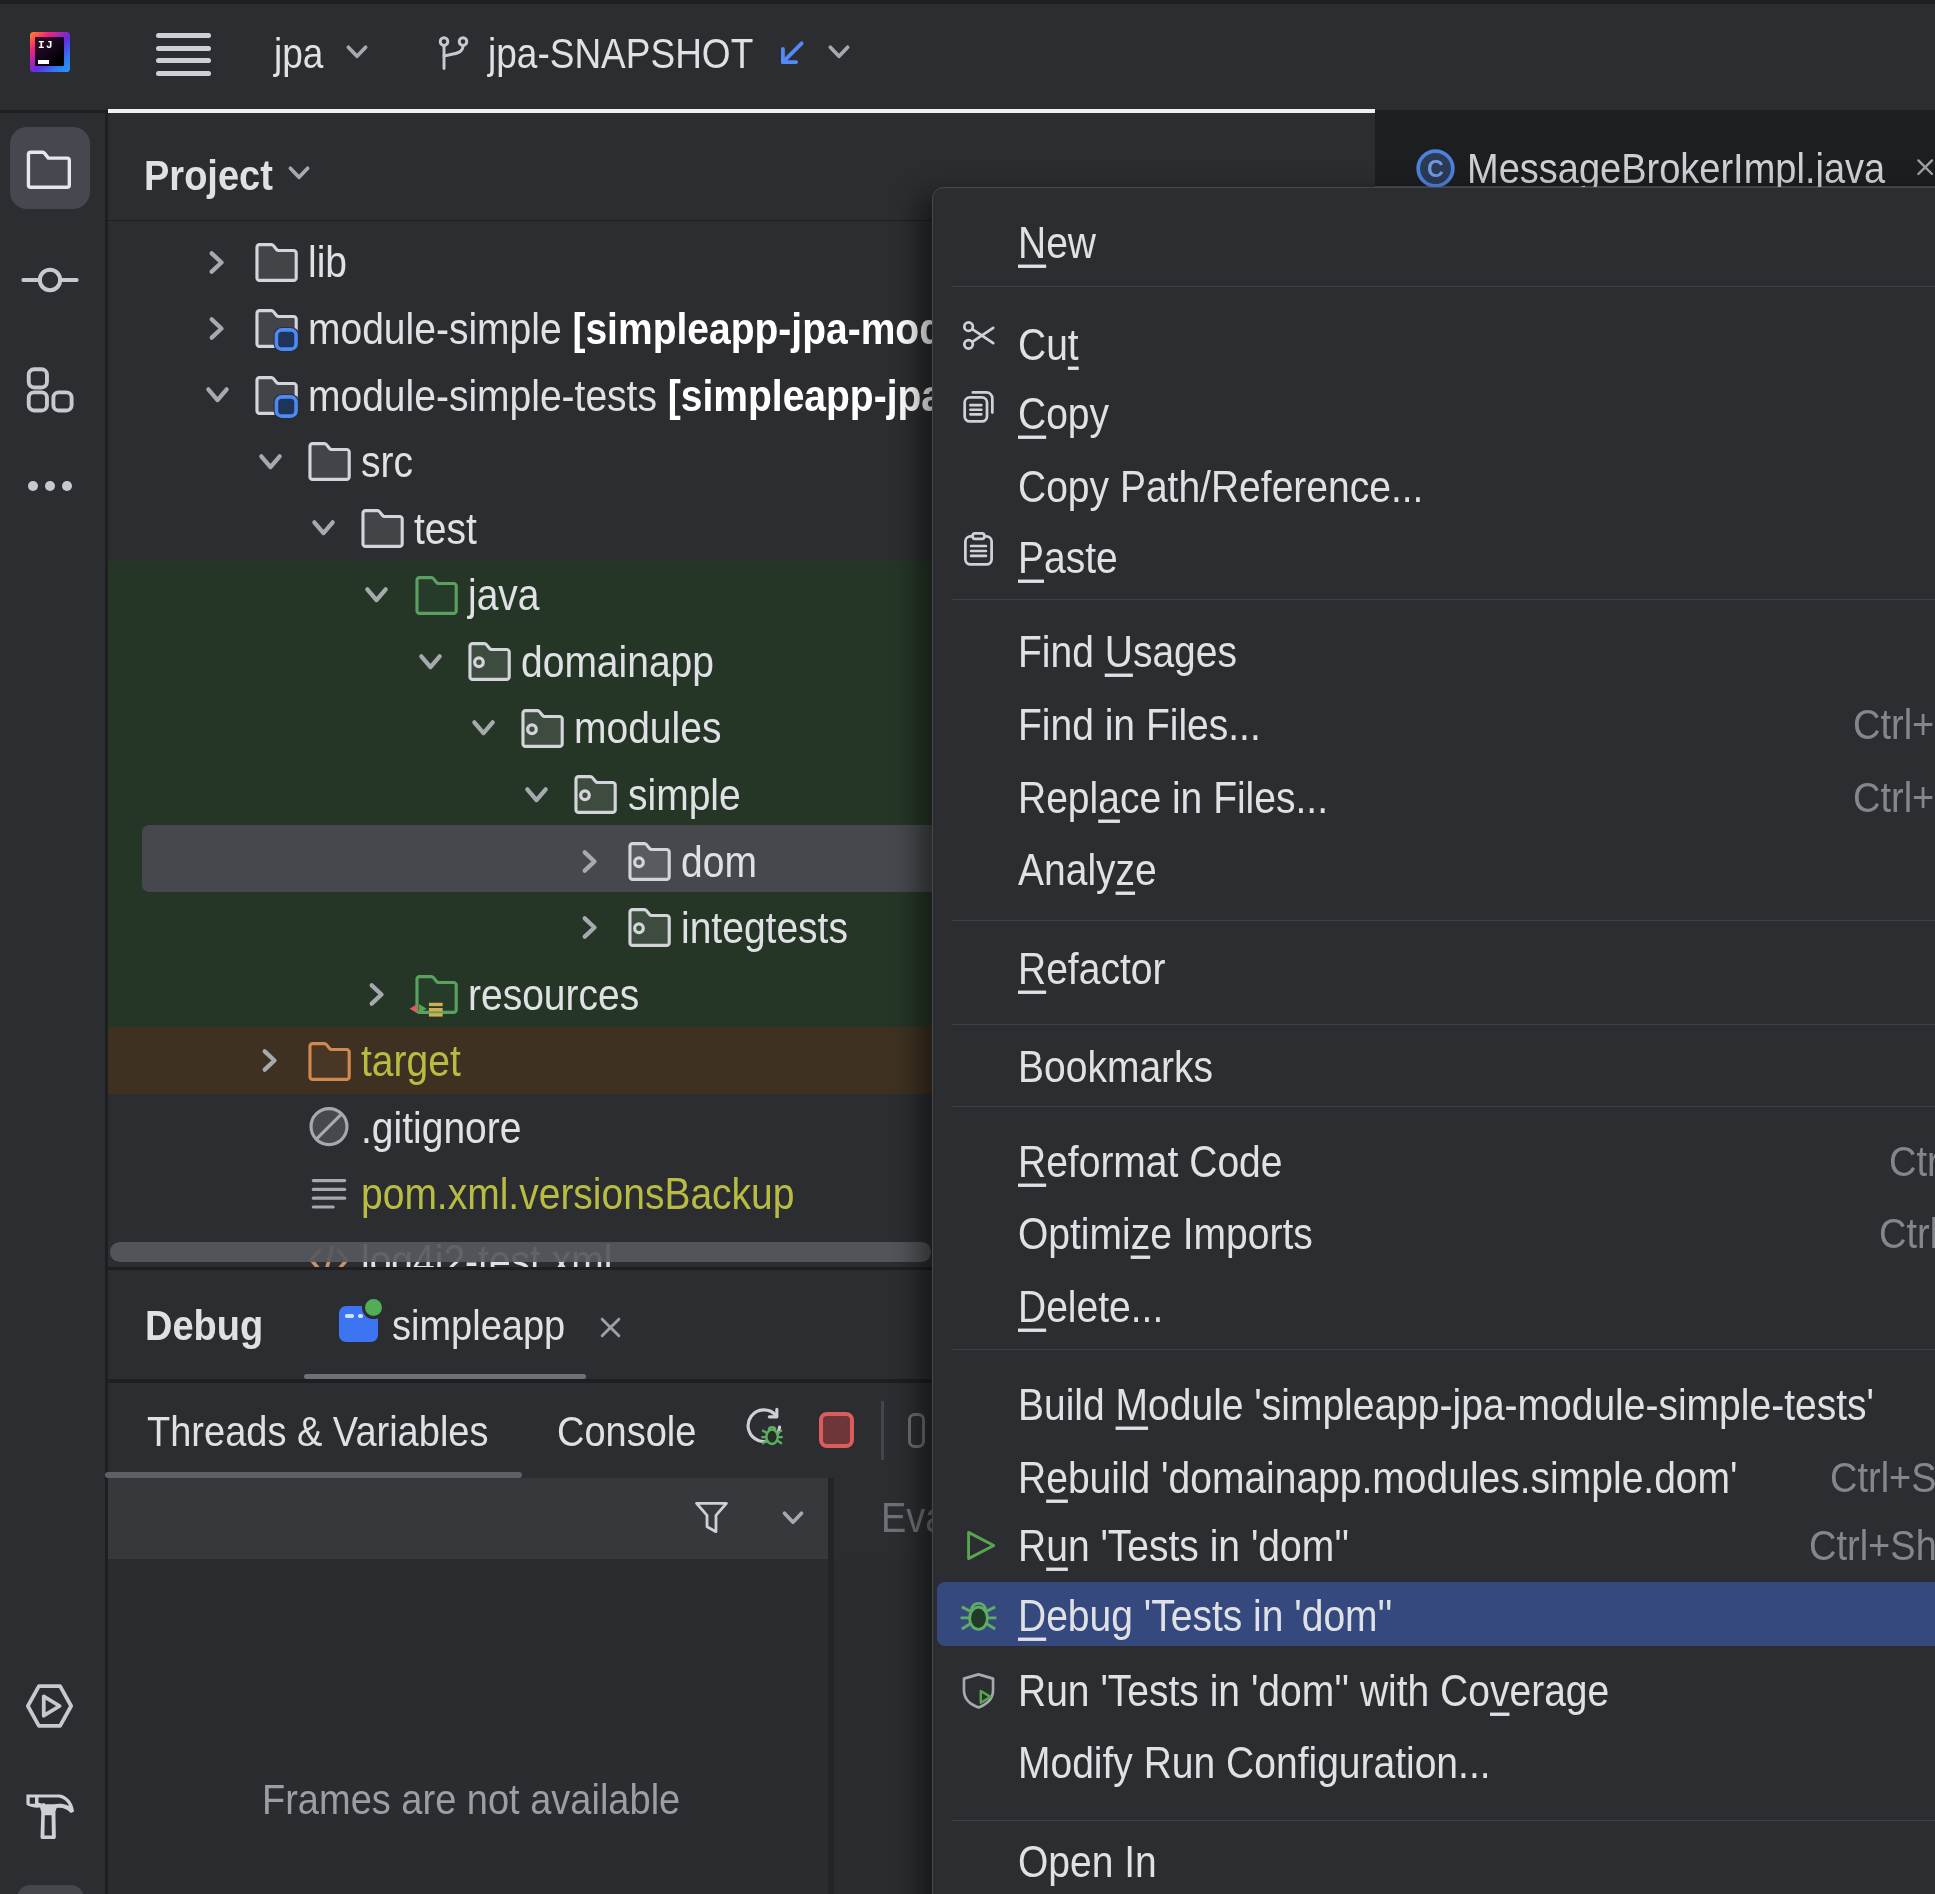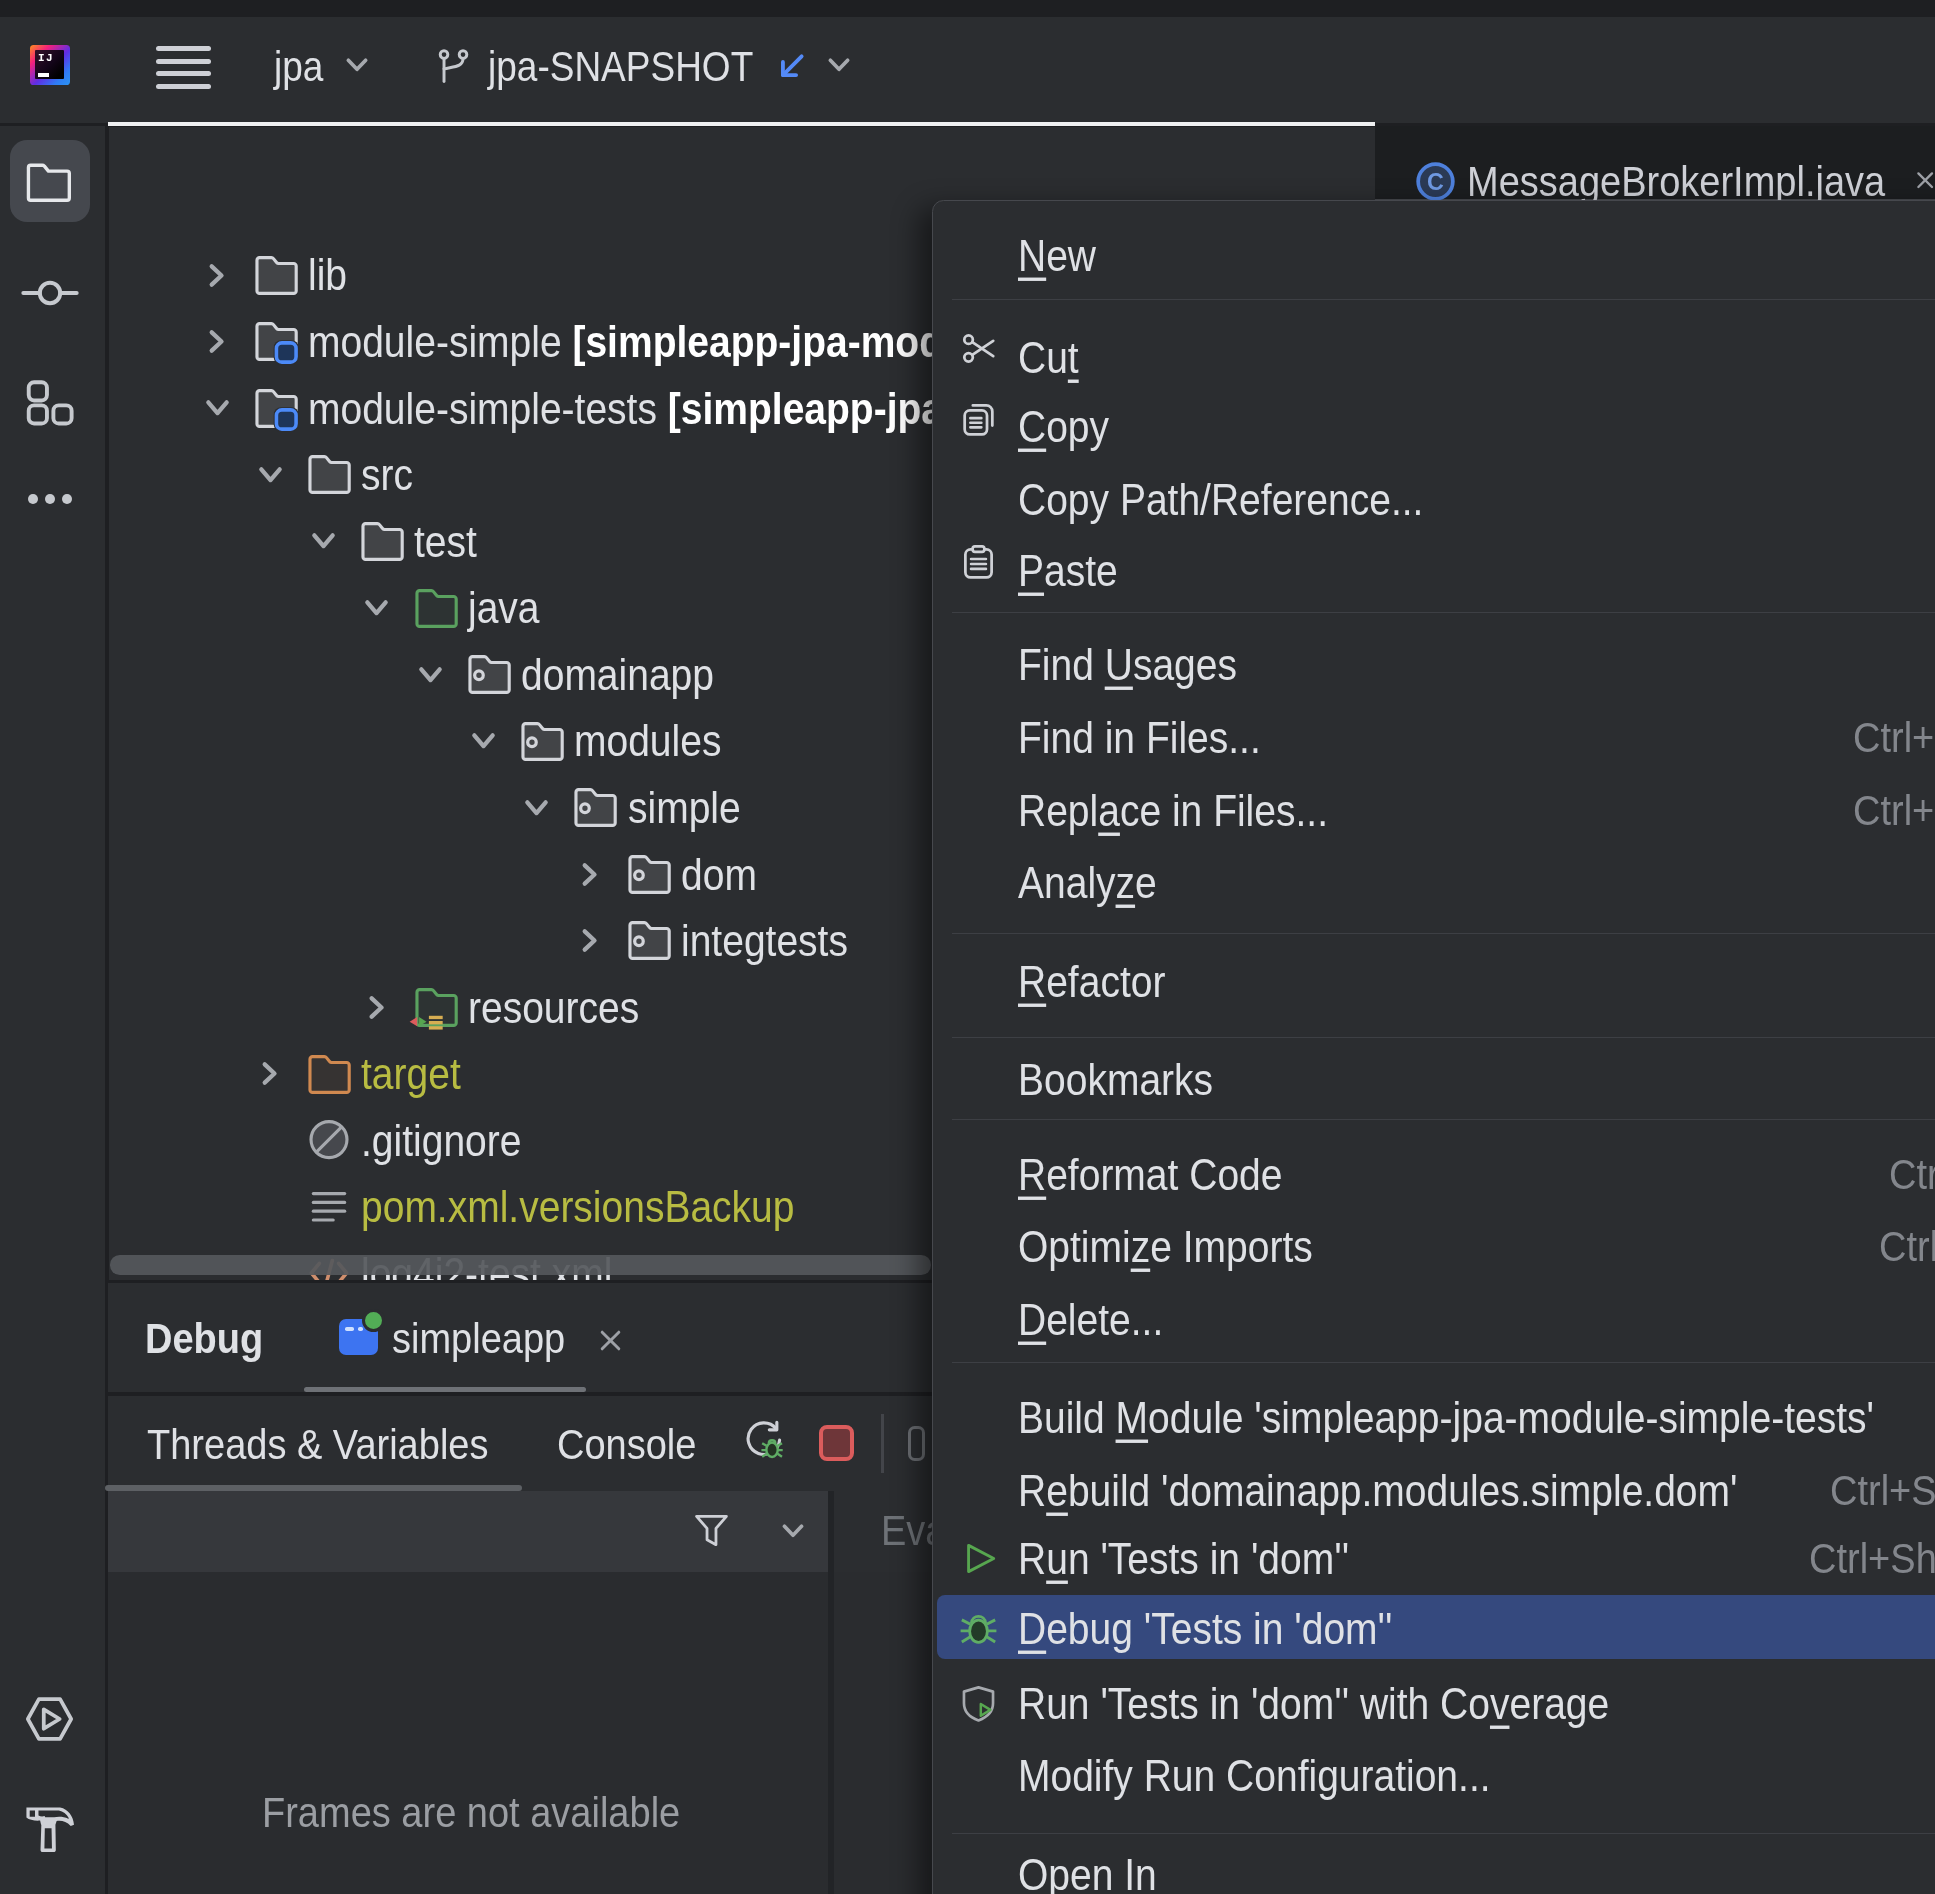--- a/index.html
+++ b/index.html
@@ -6,21 +6,21 @@
 .a{position:absolute}
 .tx{position:absolute;font-size:39px;line-height:49px;white-space:pre;color:#dfe1e5;transform:scaleY(1.13);transform-origin:0 24.4px}
 .u{text-decoration:underline;text-underline-offset:6.2px;text-decoration-thickness:2.7px}
 b{font-weight:bold;color:#fff}
 svg{position:absolute;overflow:visible}
 .chev{stroke:#a6a9ae;stroke-width:1.7;fill:none;stroke-linecap:round;stroke-linejoin:round}
 .mi{stroke:#cfd1d6;stroke-width:1.55;fill:none;stroke-linejoin:round;stroke-linecap:round}
 .sc{position:absolute;font-size:38px;line-height:49px;color:#83868c;white-space:pre;transform:scaleY(1.13);transform-origin:0 24.4px}
 </style></head>
 <body>
-<div class="a" style="left:0;top:17px;width:1936px;height:1761px;background:#2b2d30">
+<div class="a" style="left:0;top:4px;width:1936px;height:1761px;background:#2b2d30">
 
 <div class="a" style="left:0;top:0;width:1936px;height:106px;background:#2b2d30"></div>
 <div class="a" style="left:30px;top:28px;width:40px;height:40px;border-radius:3.6px;background:linear-gradient(135deg,#ff8e1f 0%,#f4217c 25%,#5f2ee5 55%,#2f7bf5 80%,#2b94f2 100%)">
   <div class="a" style="left:5.3px;top:5.3px;width:29px;height:29px;background:linear-gradient(135deg,#330f28 0%,#14051a 50%,#000 85%);border-radius:0.9px"></div>
   <div class="a" style="left:8px;top:6.7px;font-size:11px;font-weight:bold;color:#fff;letter-spacing:1.3px;font-family:'Liberation Mono',monospace">IJ</div>
   <div class="a" style="left:8.4px;top:28px;width:10.7px;height:3.6px;background:#fff"></div>
 </div>
 <div class="a" style="left:156px;top:29px;width:55px;height:4.9px;background:#ced0d6;border-radius:2.7px"></div>
 <div class="a" style="left:156px;top:42px;width:55px;height:4.9px;background:#ced0d6;border-radius:2.7px"></div>
 <div class="a" style="left:156px;top:54px;width:55px;height:4.9px;background:#ced0d6;border-radius:2.7px"></div>
@@ -77,20 +77,30 @@
 <g stroke="#c6c9ce" stroke-width="1.7" fill="none" stroke-linejoin="round">
 <path d="M7.2 2.2 H16.8 L21.8 11.2 L16.8 20.2 H7.2 L2.2 11.2 Z"></path>
 <path d="M9.4 6.8 L16.6 11.2 L9.4 15.6 Z"></path>
       </g>
     </svg>
 <svg style="left:25px;top:1787px" width="49" height="52" viewBox="0 0 24 24">
 <path fill="#ced0d6" fill-rule="evenodd" d="M0.7 1 H17.2 C21.2 1.8 23.6 5.2 24 9.4 L22.4 10 C20.3 7.9 18 7.2 15.5 7.6 L14.9 9.4 H7.9 L7.4 7.4 C4.8 7.6 2 7.1 0.7 5.9 Z M2.3 2.5 H4.9 V5.5 H2.3 Z M6.6 2.5 H16.6 C18.7 3 20.3 4.1 21.5 6.2 L21.2 6.5 C19 5.5 16.6 5.3 14.3 5.8 H9.9 L9.6 5.2 C8.5 5.5 7.5 5.4 6.6 4.9 Z M8 9.4 H14.9 L15.1 21.8 C15.1 22.4 14.7 22.8 14.1 22.8 H8.6 C8 22.8 7.6 22.4 7.6 21.8 Z M9.7 11.2 H13 L13.2 21 H9.5 Z"></path>
     </svg>
 <div class="a" style="left:17px;top:1881px;width:67px;height:27px;border-radius:13.3px 13.3px 0 0;background:#44474c"></div>
 
+<div class="a" style="left:108px;top:109px;width:1267px;height:1153px;background:#2b2d30;overflow:hidden">
+  <div class="tx" style="left:36px;top:38px;font-size:38px;font-weight:bold">Project</div>
+  <svg style="left:178px;top:50px" width="26" height="20.4" viewBox="0 0 12 9">
+        <path class="chev" d="M2 2.2 L6 6.4 L10 2.2"></path>
+      </svg>
+  <div class="a" style="left:0;top:107px;width:1267px;height:1.3px;background:#1e1f22"></div>
+  <div class="a" style="left:0;top:448px;width:1267px;height:466px;background:#253627"></div>
+  <div class="a" style="left:0;top:914px;width:1267px;height:67px;background:#3e3122"></div>
+  <div class="a" style="left:34px;top:712px;width:1233px;height:67px;background:#46484d;border-radius:7px"></div>
+</div>
 <svg style="left:206px;top:245px" width="20.4" height="27" viewBox="0 0 10 13">
       <path class="chev" style="stroke-width:2.1" d="M2.8 2 L7.6 6.5 L2.8 11"></path>
     </svg>
 <svg style="left:253px;top:235px" width="46" height="46" viewBox="0 0 22 22">
       <path d="M1.9 18.6 V3.9 c0-.66.54-1.2 1.2-1.2 h5.7 c.38 0 .74.17.98.47 l1.5 1.86 c.24.3.6.47.98.47 h7.2 c.66 0 1.2.54 1.2 1.2 v11.9 c0 .66-.54 1.2-1.2 1.2 H3.1 c-.66 0-1.2-.54-1.2-1.2 Z" fill="rgba(223,225,229,0.13)" stroke="#d3d5da" stroke-width="1.5" stroke-linejoin="round"></path>
     </svg>
 <div class="tx" style="left:308px;top:233px">lib</div>
 <svg style="left:206px;top:311px" width="20.4" height="27" viewBox="0 0 10 13">
       <path class="chev" style="stroke-width:2.1" d="M2.8 2 L7.6 6.5 L2.8 11"></path>
     </svg>

